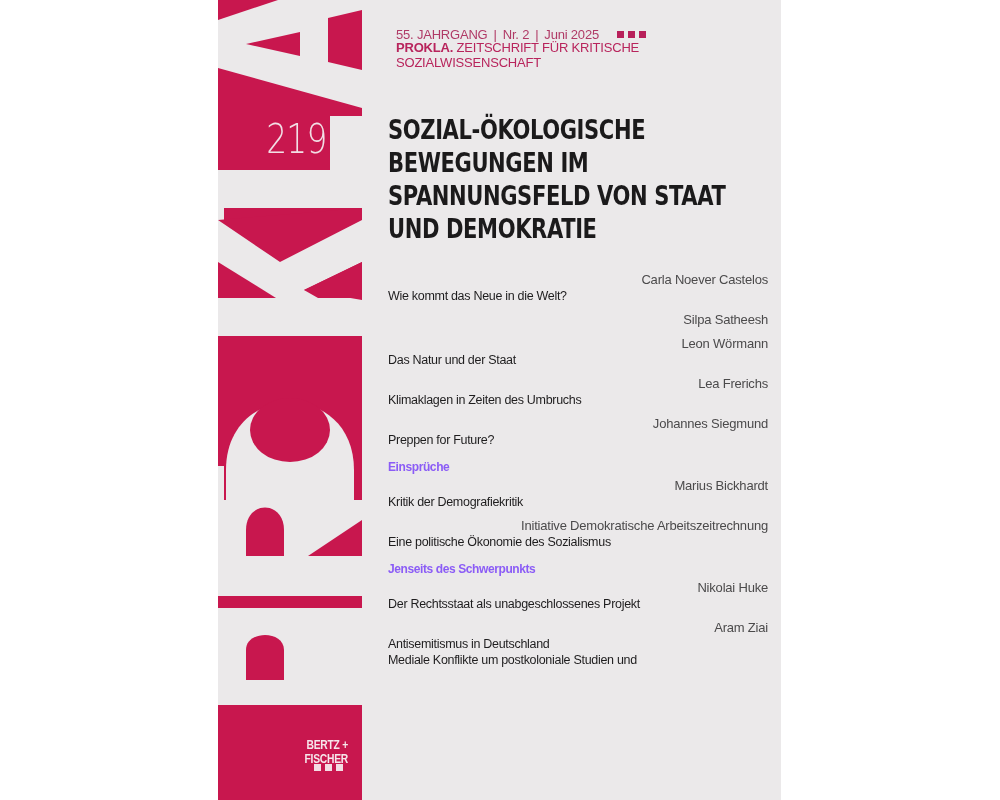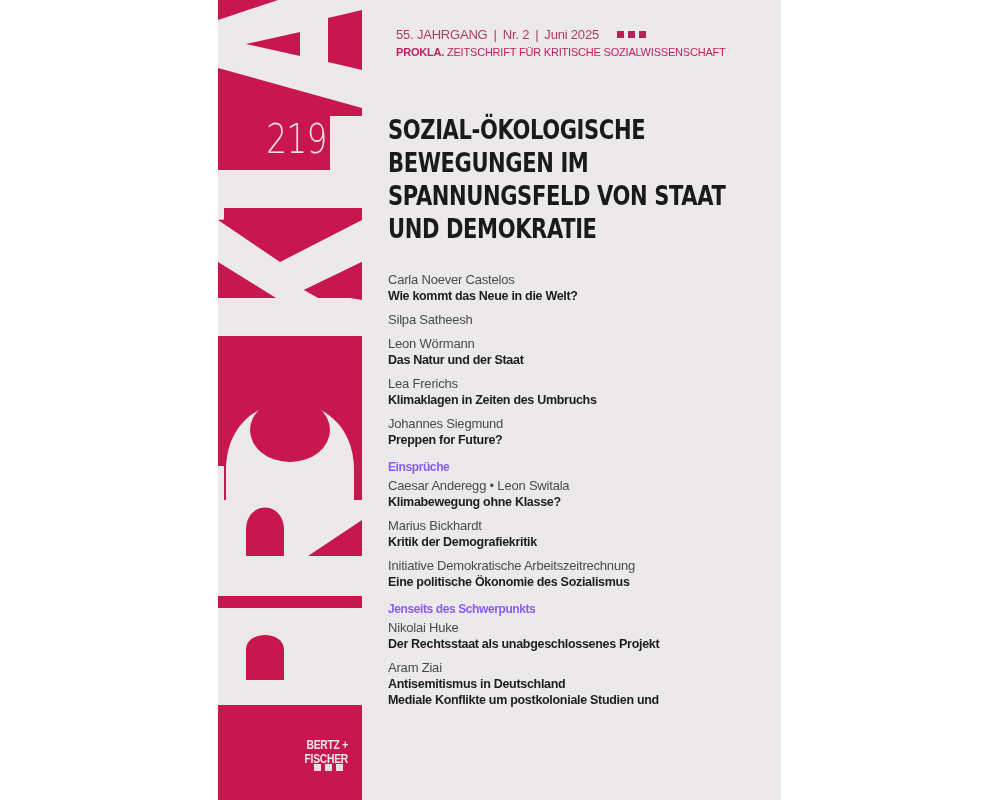--- a/index.html
+++ b/index.html
@@ -30,36 +30,36 @@
   }
   .publisher-dots span { width: 7px; height: 7px; background: #f3dde3; display: block; }
 
   .meta-line {
     position: absolute; left: 178px; top: 27px; font-size: 13px; color: #b03a66;
     display: flex; align-items: center; letter-spacing: -0.2px;
   }
   .meta-dots { display: flex; gap: 4px; margin-left: 18px; }
   .meta-dots span { width: 7px; height: 7px; background: #b8205a; display: block; }
   .journal-line {
-    position: absolute; left: 178px; top: 46px; font-size: 11px; color: #b8245c; letter-spacing: -0.2px;
+    position: absolute; left: 178px; top: 40px; font-size: 13px; color: #b8245c; letter-spacing: -0.2px;
   }
   .journal-line b { font-weight: bold; }
 
   .headline {
     position: absolute; left: 170px; top: 113px; width: 380px;
     font-family: "DejaVu Sans", sans-serif; font-weight: bold; font-size: 27px; line-height: 33px;
     color: #1b1a1b; letter-spacing: -0.5px; transform: scaleX(0.78); transform-origin: left top;
     white-space: nowrap;
   }
   .headline div { display: block; }
 
   .toc { position: absolute; left: 170px; top: 272px; width: 380px; }
   .toc-entry { margin-bottom: 8px; }
-  .toc-author { font-size: 13px; color: #4b4a4b; line-height: 16px; letter-spacing: -0.2px; }
-  .toc-title { font-size: 12.5px; color: #1e1d1e; font-weight: bold; line-height: 16px; letter-spacing: -0.3px; }
+  .toc-author { font-size: 13px; color: #4b4a4b; line-height: 16px; letter-spacing: -0.2px; text-align: right; }
+  .toc-title { font-size: 12.5px; color: #1e1d1e; font-weight: normal; line-height: 16px; letter-spacing: -0.3px; }
   .toc-section { font-size: 12px; color: #8b5cf6; font-weight: bold; margin: 12px 0 4px 0; letter-spacing: -0.4px; }
 </style>
 </head>
 <body>
 
 <div class="cover">
 
   <div class="band">
     <svg width="144" height="800" viewBox="0 0 144 800">
       <rect x="0" y="0" width="144" height="800" fill="#c8174e"></rect>
@@ -146,24 +146,20 @@
       <div class="toc-author">Lea Frerichs</div>
       <div class="toc-title">Klimaklagen in Zeiten des Umbruchs</div>
     </div>
     <div class="toc-entry">
       <div class="toc-author">Johannes Siegmund</div>
       <div class="toc-title">Preppen for Future?</div>
     </div>
 
     <div class="toc-section">Einsprüche</div>
     <div class="toc-entry">
-      <div class="toc-author">Caesar Anderegg • Leon Switala</div>
-      <div class="toc-title">Klimabewegung ohne Klasse?</div>
-    </div>
-    <div class="toc-entry">
       <div class="toc-author">Marius Bickhardt</div>
       <div class="toc-title">Kritik der Demografiekritik</div>
     </div>
     <div class="toc-entry">
       <div class="toc-author">Initiative Demokratische Arbeitszeitrechnung</div>
       <div class="toc-title">Eine politische Ökonomie des Sozialismus</div>
     </div>
 
     <div class="toc-section">Jenseits des Schwerpunkts</div>
     <div class="toc-entry">

